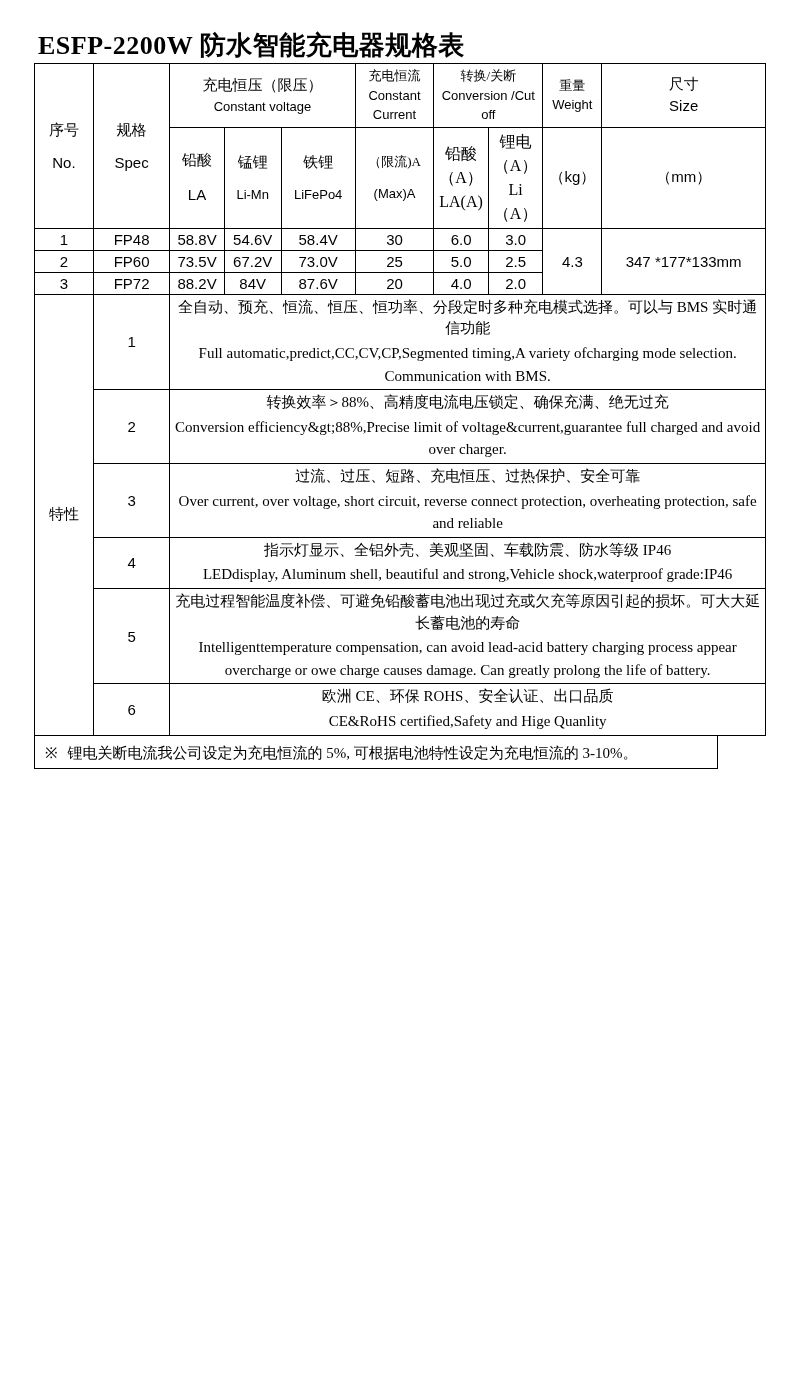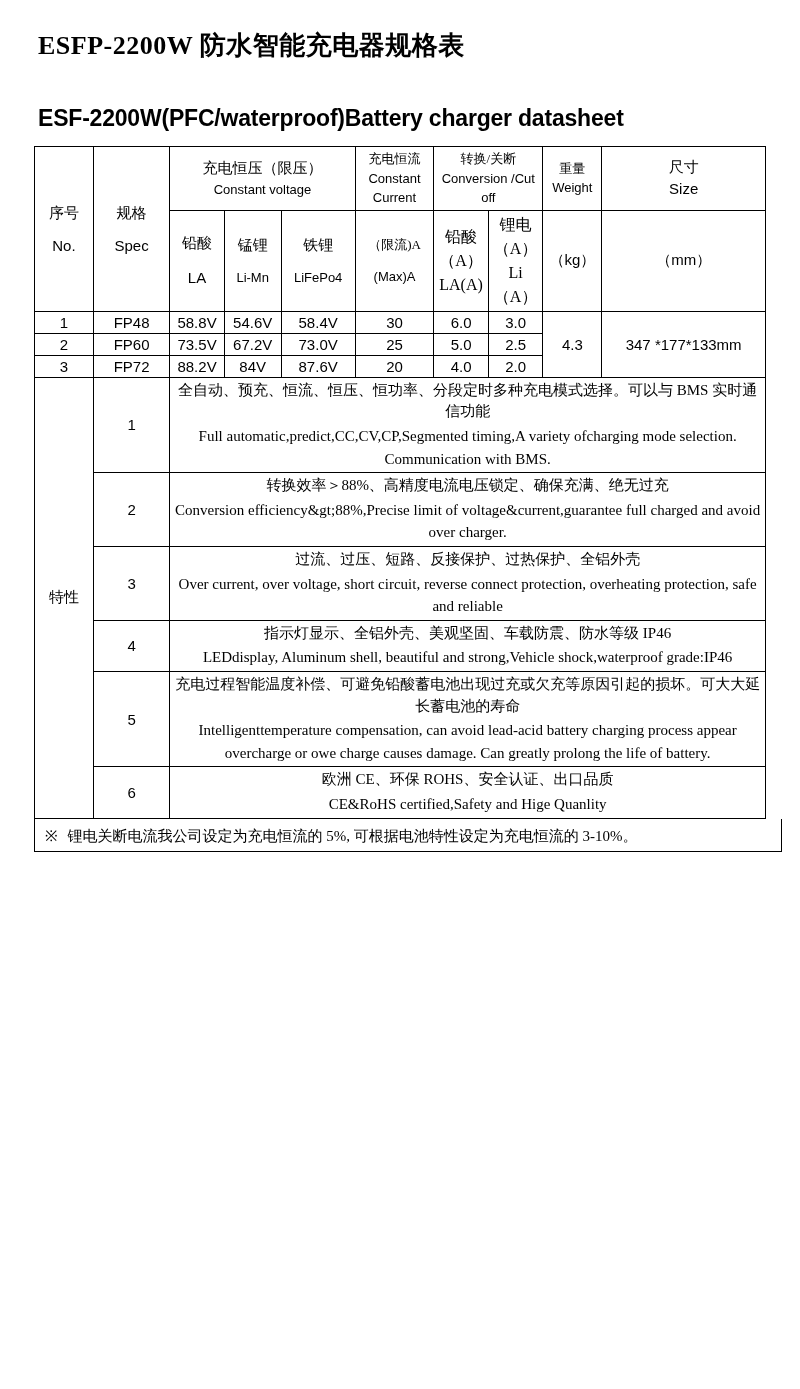--- a/index.html
+++ b/index.html
@@ -87,21 +87,21 @@
     display: block;
     margin-bottom: 2px;
   }
   .feat-body .enline {
     font-family: Liberation Serif, serif;
     font-size: 15px;
     display: block;
     line-height: 1.5;
   }
   .notes {
-    width: 748px;
+    width: 684px;
     margin-top: 0px;
     border: 1px solid #000;
     border-top: none;
     box-sizing: border-box;
   }
   .note-row {
     padding: 6px 10px 5px 10px;
     font-family: "Liberation Serif", serif;
     font-size: 15px;
     border-top: 1px solid #000;
@@ -114,21 +114,20 @@
   }
   .stacked span { display: block; }
 </style>
 </head>
 <body>
 
 <div class="page">
 
   <div class="doc-title cn">ESFP-2200W 防水智能充电器规格表</div>
 
-  <div class="subtitle">ESF-2200W(PFC/waterproof)Battery charger datasheet</div>
 
   <table class="spec">
     <colgroup>
       <col class="num-col">
         <col class="spec-col">
       <col class="lead-col">
         <col class="limn-col">
         <col class="life-col">
       <col class="cc-col">
       <col class="cut-col">
@@ -248,21 +247,21 @@
     <tr>
       <td class="feat-no">2</td>
       <td colspan="8" class="feat-body">
         <span class="cnline">转换效率＞88%、高精度电流电压锁定、确保充满、绝无过充</span>
         <span class="enline">Conversion efficiency&amp;gt;88%,Precise limit of voltage&amp;current,guarantee full charged and avoid over charger.</span>
       </td>
     </tr>
     <tr>
       <td class="feat-no">3</td>
       <td colspan="8" class="feat-body">
-        <span class="cnline">过流、过压、短路、反接保护、过热保护、全铝外壳</span>
+        <span class="cnline">过流、过压、短路、充电恒压、过热保护、安全可靠</span>
         <span class="enline">Over current, over voltage, short circuit, reverse connect protection, overheating protection, safe and reliable</span>
       </td>
     </tr>
     <tr>
       <td class="feat-no">4</td>
       <td colspan="8" class="feat-body">
         <span class="cnline">指示灯显示、全铝外壳、美观坚固、车载防震、防水等级 IP46</span>
         <span class="enline">LEDdisplay, Aluminum shell, beautiful and strong,Vehicle shock,waterproof grade:IP46</span>
       </td>
     </tr>

